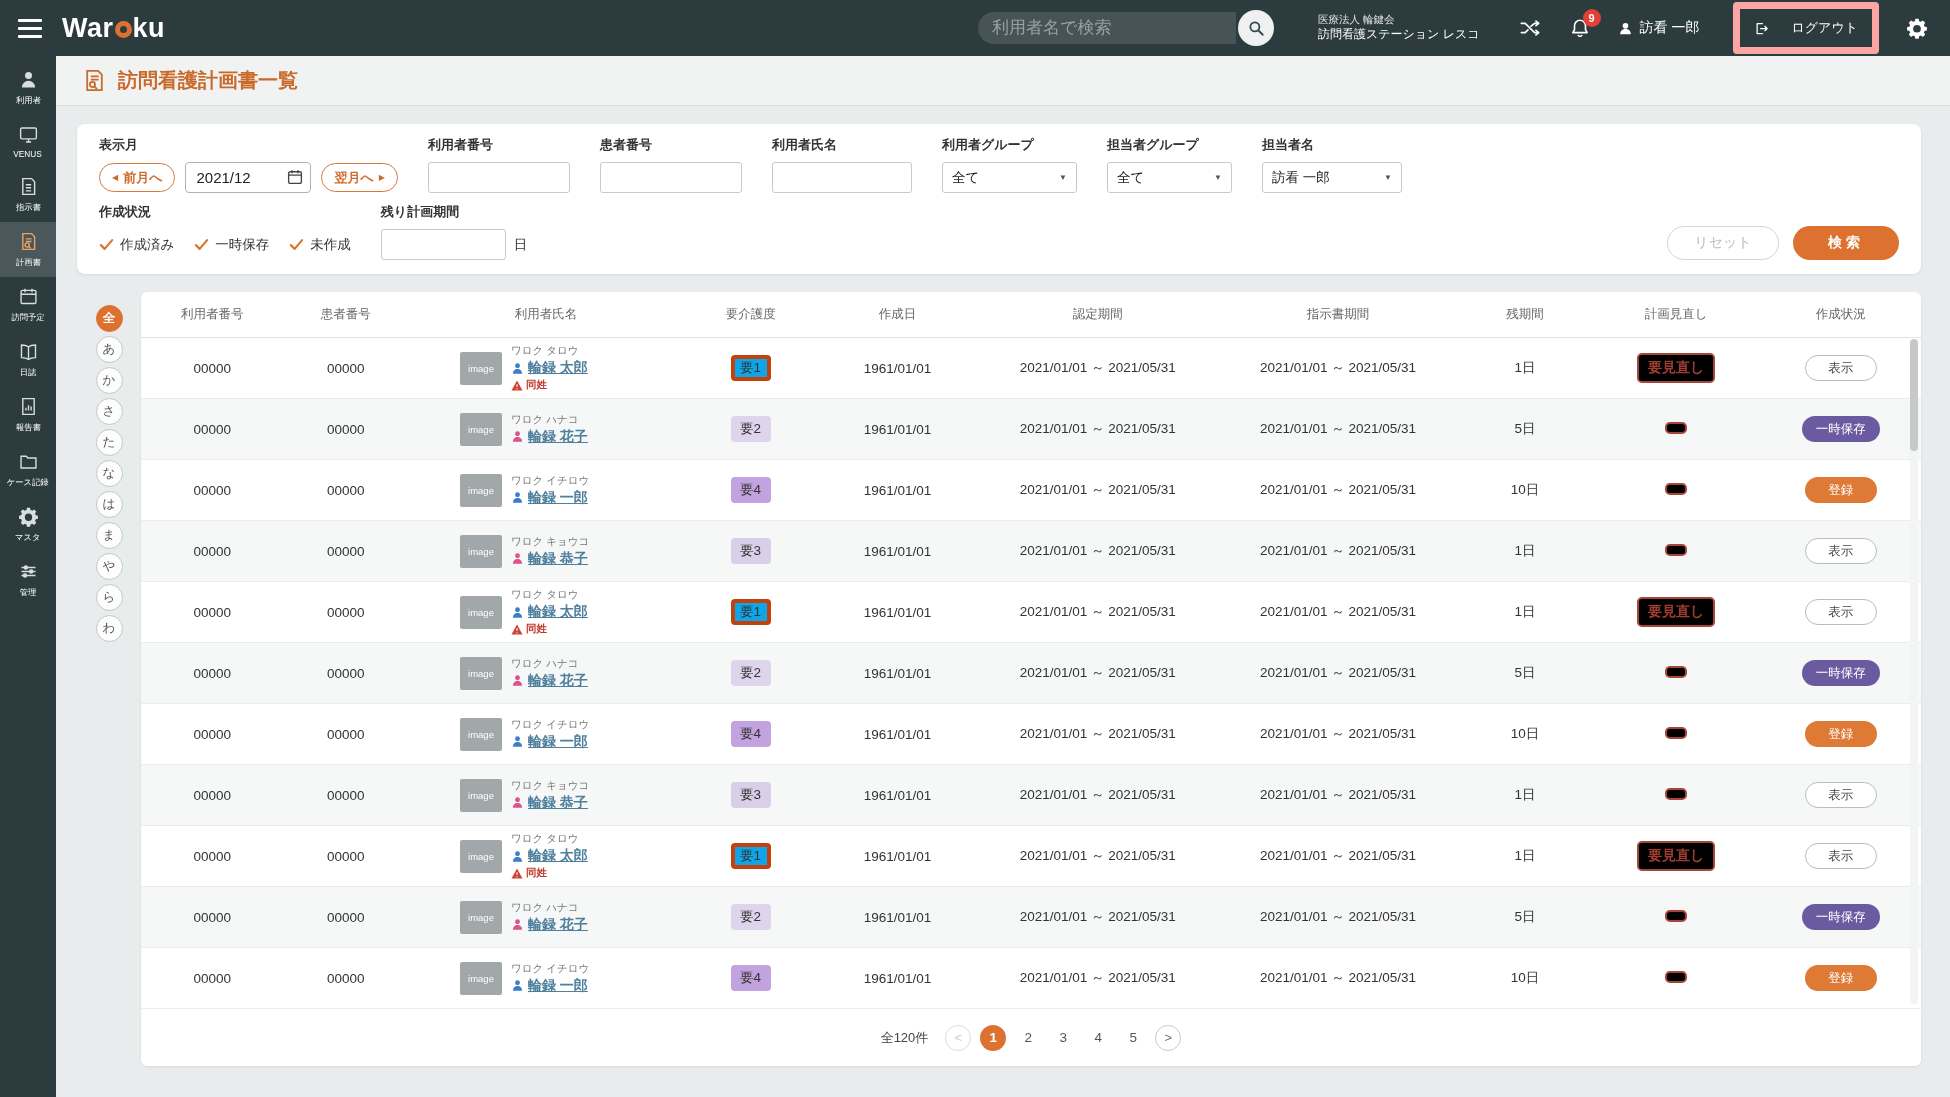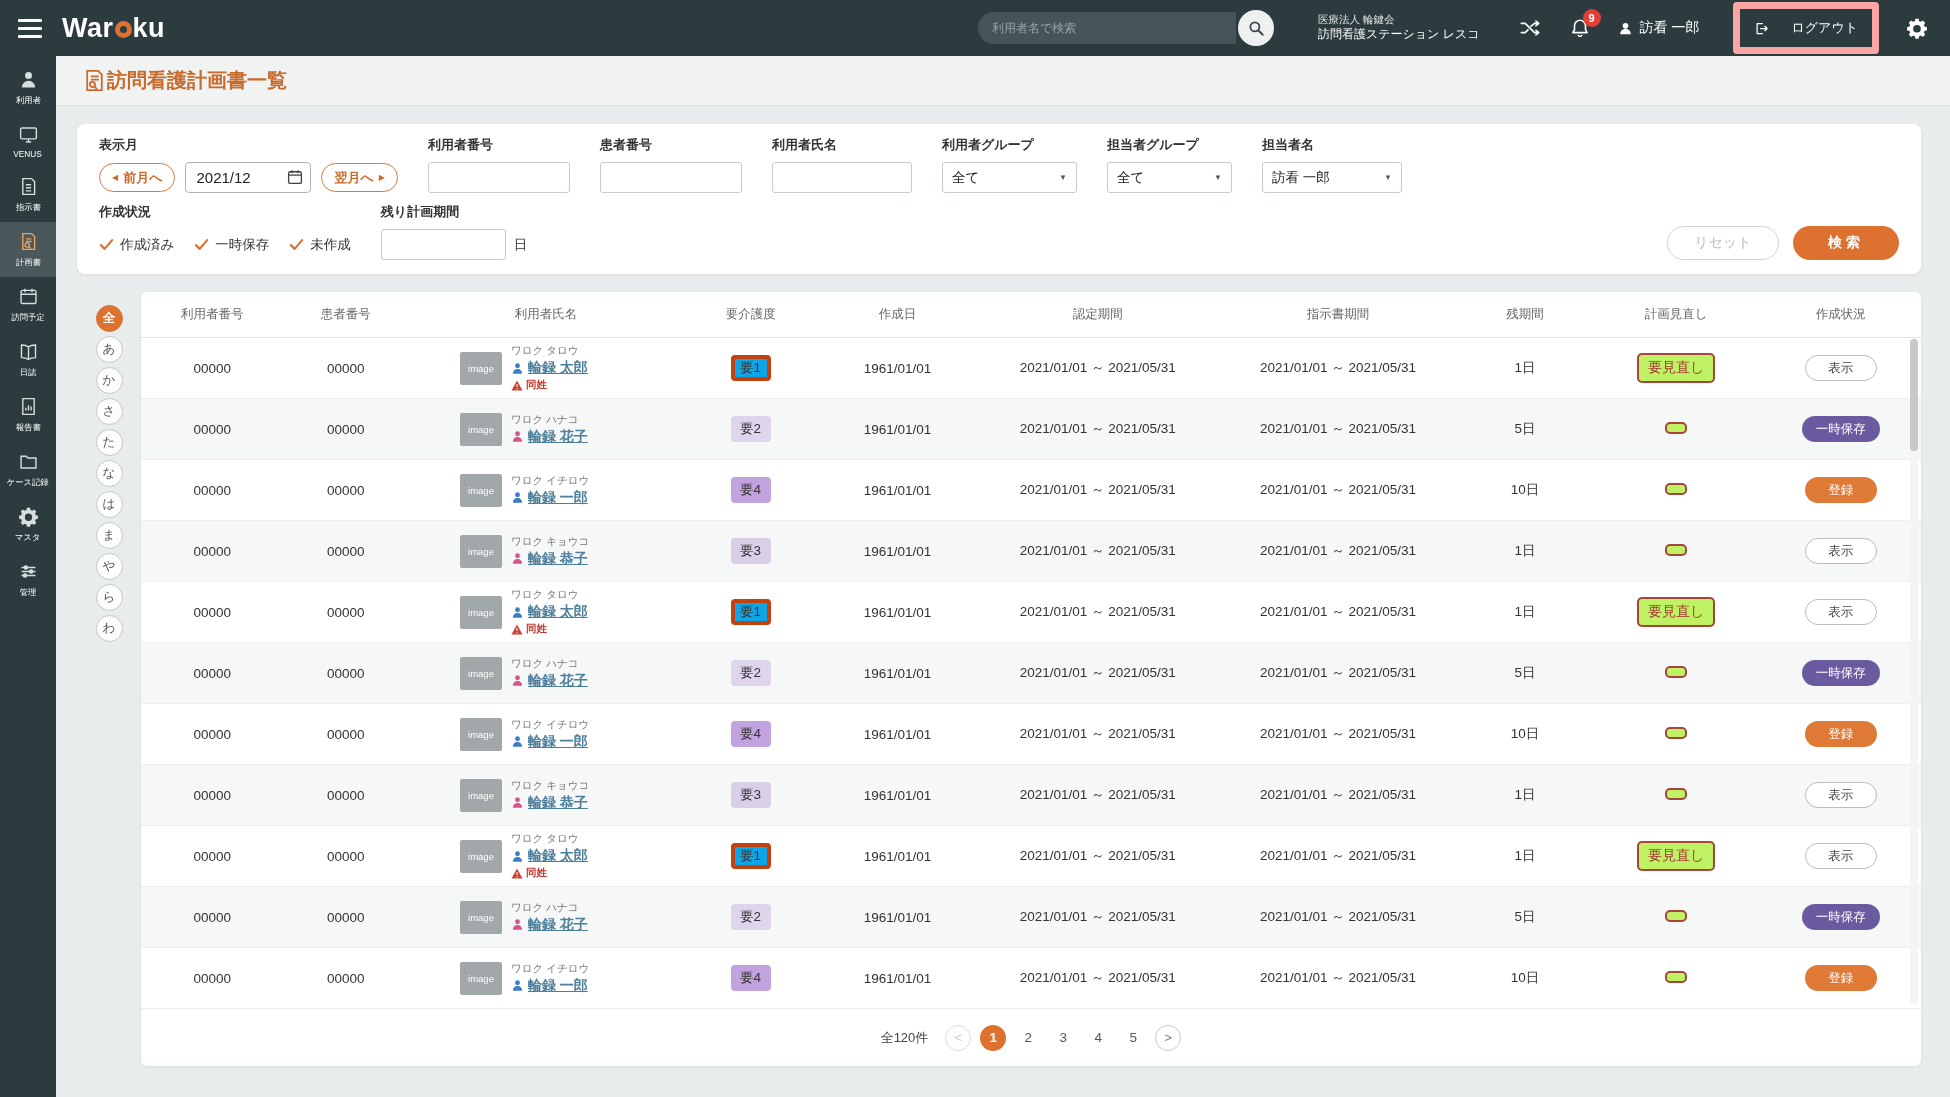--- a/index.html
+++ b/index.html
@@ -8,40 +8,40 @@
   input { font-family:inherit; outline:none; }
 
   
   .topbar { position:absolute; top:0; left:0; width:100%; height:56px; background:#2c3b3e; display:flex; align-items:center; padding:0 18px; z-index:20;justify-content:space-between; }
   .hamburger { width:24px; display:flex; flex-direction:column; gap:5px; margin-right:20px; cursor:pointer; }
   .hamburger span { height:3px; background:#fff; border-radius:1px; }
   .logo { color:#fff; font-size:27px; font-weight:bold; letter-spacing:.5px; display:flex; align-items:center; }
   .logo-o { width:17px; height:17px; border:5px solid #dd7230; border-radius:50%; display:inline-block; margin:2px 1px 0; }
   .top-spacer { flex:1; }
   .search-group { display:flex; align-items:center; margin-right:44px; }
-  .search-input { width:258px; height:32px; background:rgba(255,255,255,.13); border:none; border-radius:16px 0 0 16px; padding:0 14px; color:#e8ecec; font-size:12px; }
+  .search-input { width:258px; height:32px; background:rgba(255,255,255,.13); border:none; border-radius:16px 0 0 16px; padding:0 14px; color:#e8ecec; font-size:17px; }
   .search-input::placeholder { color:#93a2a3; }
   .search-round-btn { width:36px; height:36px; border-radius:50%; background:#eff1f1; display:flex; align-items:center; justify-content:center; margin-left:2px; }
   .org { color:#fff; margin-right:38px; line-height:1.3; }
   .org-small { font-size:10.5px; opacity:.85; }
   .org-name { font-size:12px; }
   .icon-btn { color:#fff; margin-right:27px; position:relative; display:flex; align-items:center; }
   .badge { position:absolute; top:-8px; right:-10px; min-width:18px; height:18px; border-radius:9px; background:#e23f36; color:#fff; font-size:11px; font-weight:bold; display:flex; align-items:center; justify-content:center; padding:0 4px; }
   .user-chip { display:flex; align-items:center; gap:7px; color:#fff; font-size:14px; margin-right:34px; }
   .logout-btn { display:flex; align-items:center; gap:22px; color:#fff; border:7px solid #fca5a5; border-radius:4px; padding:10px 14px; font-size:13px; margin-right:27px; }
 
   
   .sidebar { position:absolute; top:56px; left:0; bottom:0; width:56px; background:#2c3b3e; display:flex; flex-direction:column; padding-top:4px; z-index:15; }
   .side-item { display:flex; flex-direction:column; align-items:center; gap:4px; padding:9px 0 8px; color:#d8dddd; cursor:pointer; }
   .side-item .lbl { font-size:9px; color:#fff; white-space:nowrap; transform:scale(.92); }
   .side-item.active { background:#4a575b; color:#e9a363; }
 
   
   .main { position:absolute; top:56px; left:56px; right:0; bottom:0; background:#e9ecec; overflow:hidden; }
-  .titlebar { height:50px; background:#f1f3f2; border-bottom:1px solid #dadedd; display:flex; align-items:center; padding-left:26px; }
+  .titlebar { height:50px; background:#f1f3f2; border-bottom:1px solid #dadedd; display:flex; align-items:center; padding-left:26px; gap:11px; }
   .titlebar h1 { font-size:20px; color:#c96a2b; font-weight:bold; }
 
   
   .filter-card { margin:18px 29px 0 21px; background:#fff; border-radius:8px; box-shadow:0 1px 3px rgba(0,0,0,.08); padding:12px 22px 14px; }
   .f-row { display:flex; align-items:flex-start; }
   .f-row1 { gap:30px; }
   .f-group label { display:block; font-size:13px; font-weight:bold; color:#333; margin-bottom:8px; }
   .controls { display:flex; align-items:center; gap:10px; }
   .pill-btn { height:29px; padding:0 12px; border:1.5px solid #d8793b; color:#cf6a2d; border-radius:15px; background:#fff; font-size:13px; font-weight:bold; display:flex; align-items:center; gap:5px; }
   .tri { font-size:8px; }
@@ -79,21 +79,21 @@
   .nrow { display:flex; align-items:center; gap:4px; }
   .name-link { font-size:14px; color:#4e7f9c; text-decoration:underline; cursor:pointer; font-weight:bold; }
   .g-male { color:#3d7cc9; } .g-female { color:#d9538c; }
   .warn { display:flex; align-items:center; gap:3px; font-size:10.5px; color:#c13b2e; margin-top:1px; font-weight:bold; }
   .hide { display:none; }
   .care { display:inline-flex; width:40px; height:26px; border-radius:4px; align-items:center; justify-content:center; font-size:13.5px; }
   .care-level1 { background:#0ea5e9; border:4px solid #c2410c; }
   .care-level2 { background:#ded5ec; }
   .care-level3 { background:#d9cfe9; }
   .care-level4 { background:#c3a3df; }
-  .review-badge { display:inline-block; border:2px solid #a8453a; color:#a23c30; font-weight:normal; font-size:14px; padding:4px 9px; border-radius:5px; background:#bef264; }
+  .review-badge { display:inline-block; border:2px solid #a8453a; color:#a23c30; font-weight:bold; font-size:14px; padding:4px 9px; border-radius:5px; background:#000000; }
   .stbtn { height:26px; border-radius:13px; font-size:12.5px; padding:0 14px; min-width:72px; }
   .st-outline { border:1px solid #b9bdbc; background:#fff; color:#444; }
   .st-purple { background:#6a5ba0; color:#fff; }
   .st-orange { background:#de7a35; color:#fff; }
 
   .pagination { flex:1; display:flex; align-items:center; justify-content:center; gap:9px; font-size:13px; color:#555; }
   .pg-total { margin-right:8px; font-size:13px; color:#444; }
   .pg-circle { width:26px; height:26px; border-radius:50%; border:1px solid #c8cbca; background:#fff; color:#777; font-size:13px; display:flex; align-items:center; justify-content:center; }
   .pg-circle.disabled { color:#ccc; border-color:#ddd; }
   .pg-pages { display:flex; gap:9px; align-items:center; }

